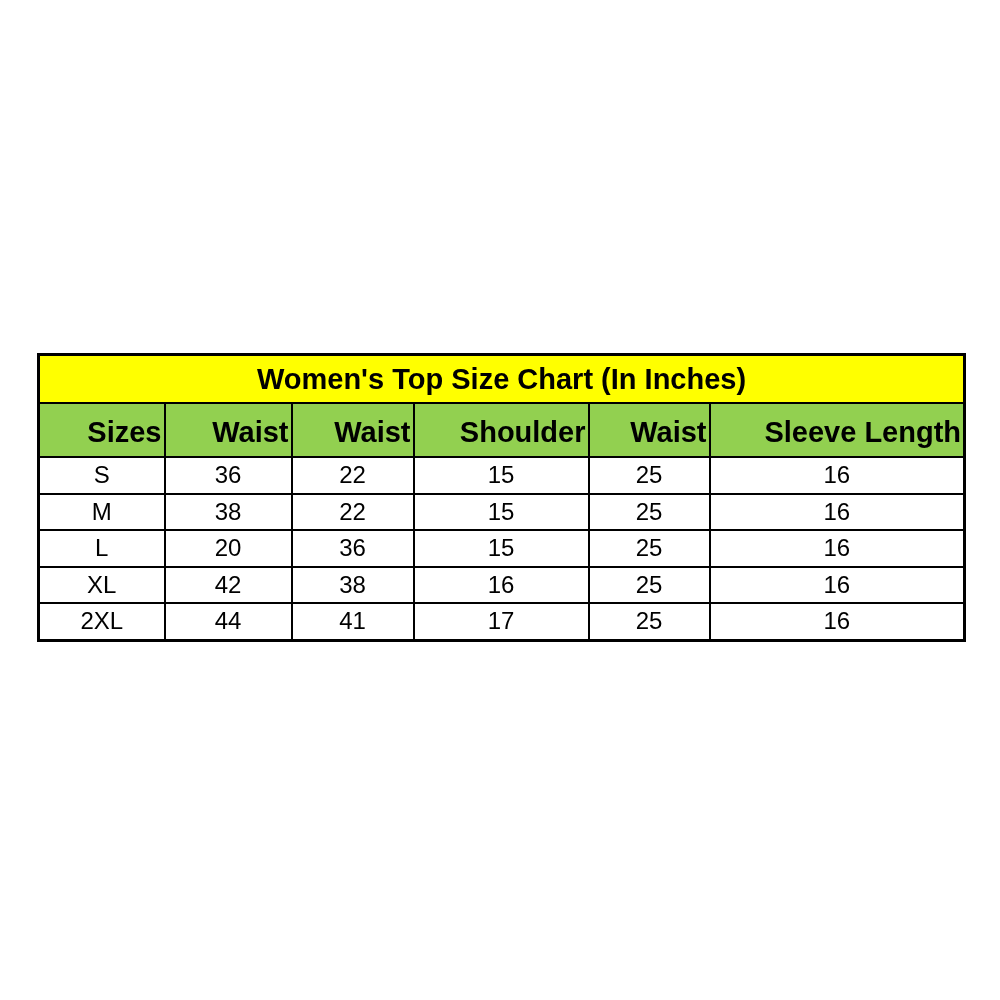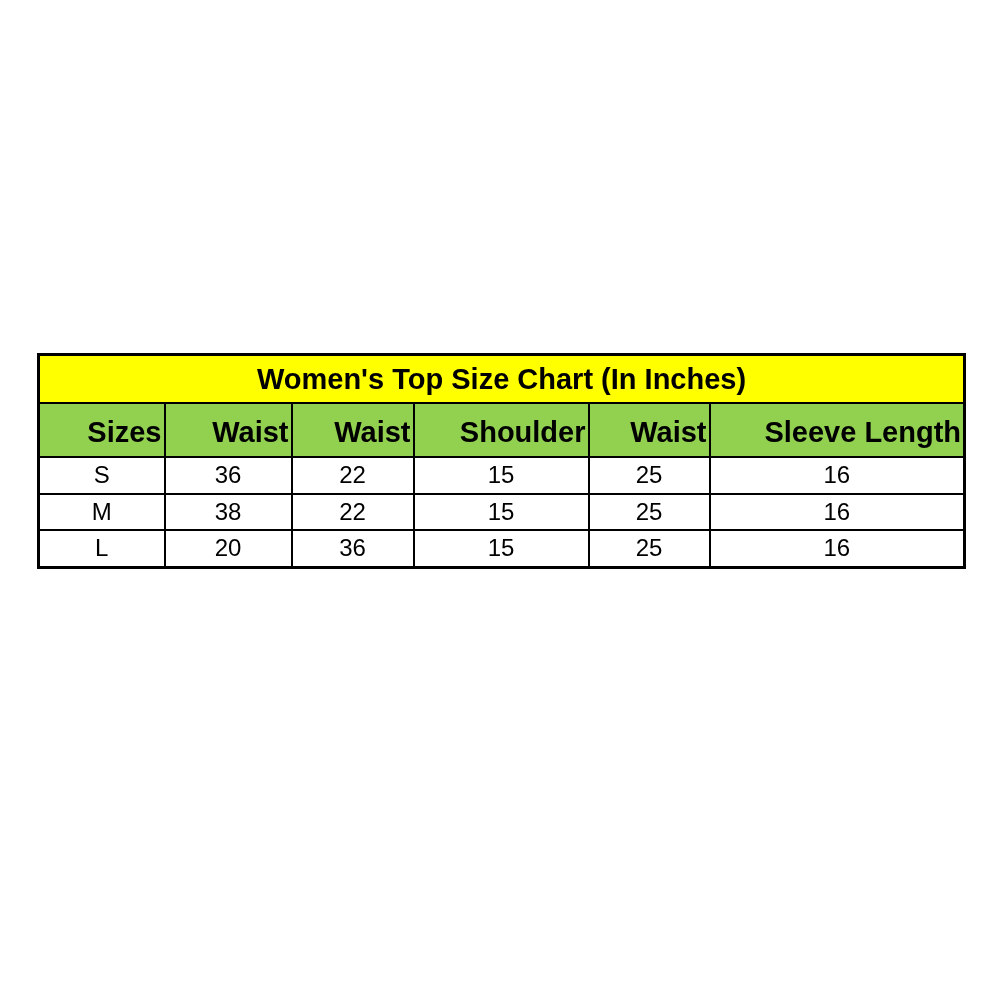--- a/index.html
+++ b/index.html
@@ -96,14 +96,30 @@
       <td>16</td>
     </tr>
     <tr class="data-row">
       <td>L</td>
       <td>20</td>
       <td>36</td>
       <td>15</td>
       <td>25</td>
       <td>16</td>
     </tr>
+    <tr class="data-row">
+      <td>XL</td>
+      <td>42</td>
+      <td>38</td>
+      <td>16</td>
+      <td>25</td>
+      <td>16</td>
+    </tr>
+    <tr class="data-row">
+      <td>2XL</td>
+      <td>44</td>
+      <td>41</td>
+      <td>17</td>
+      <td>25</td>
+      <td>16</td>
+    </tr>
   </tbody>
 </table>
 
 </body></html>

